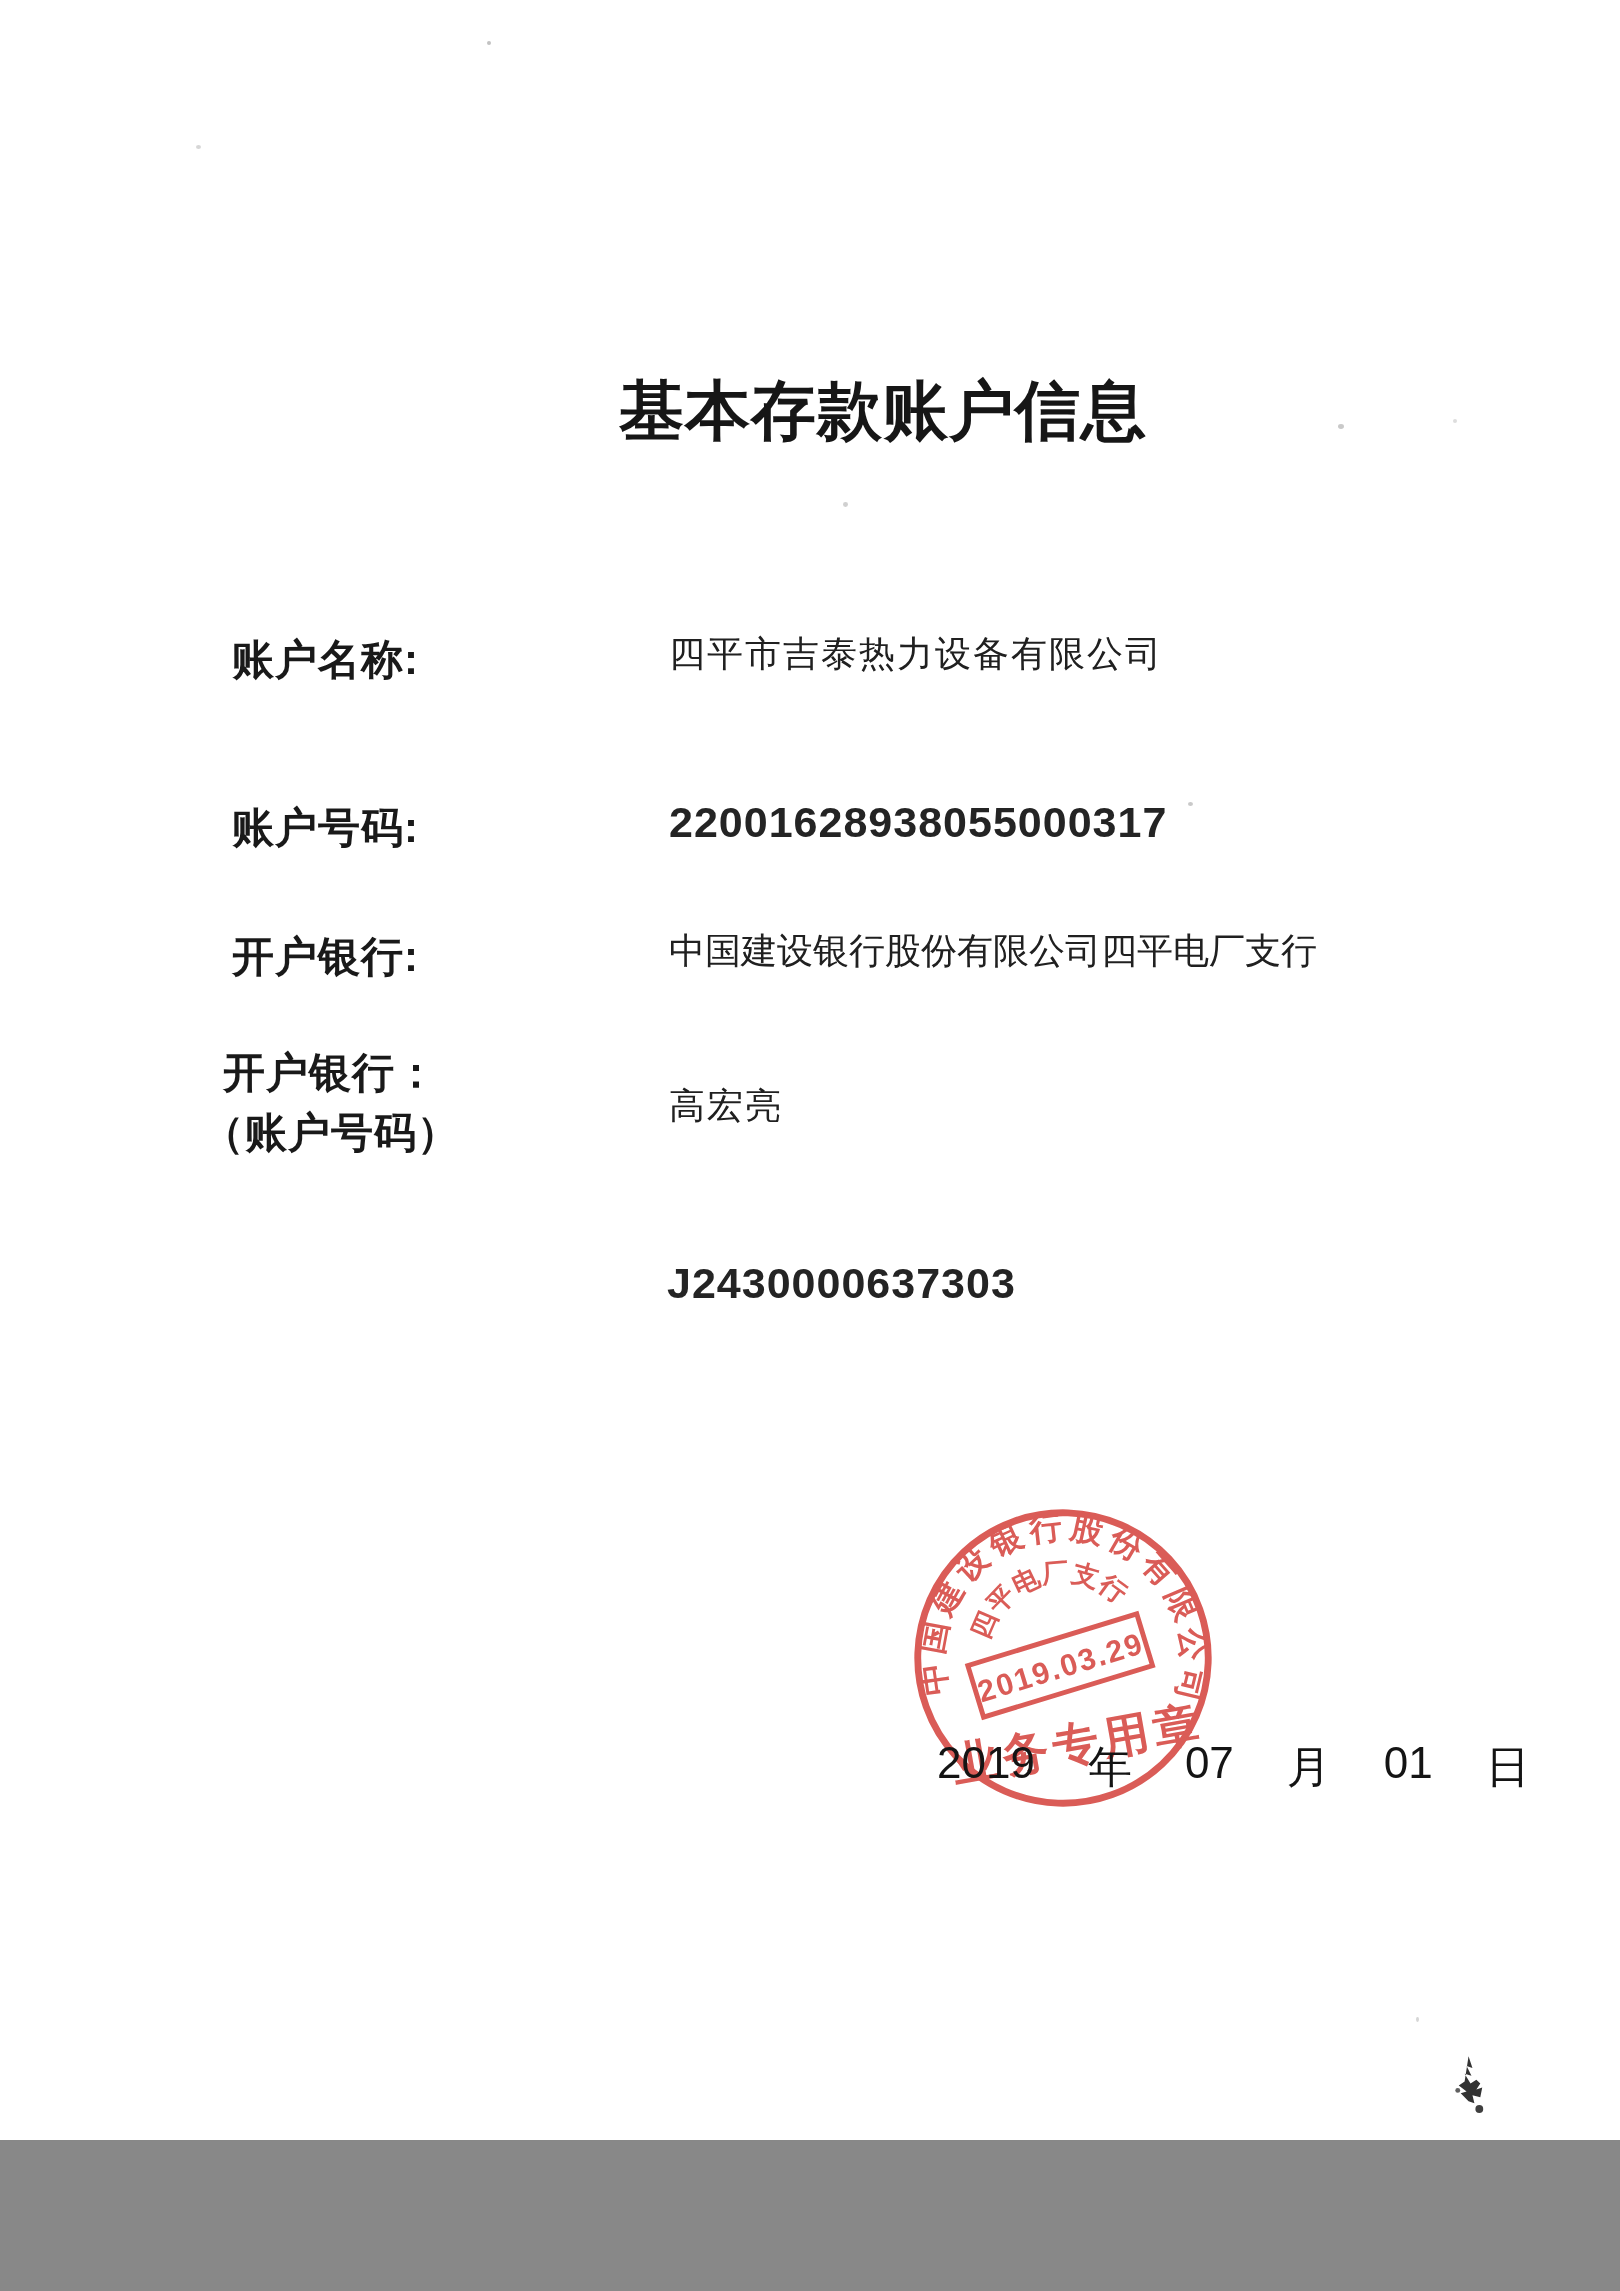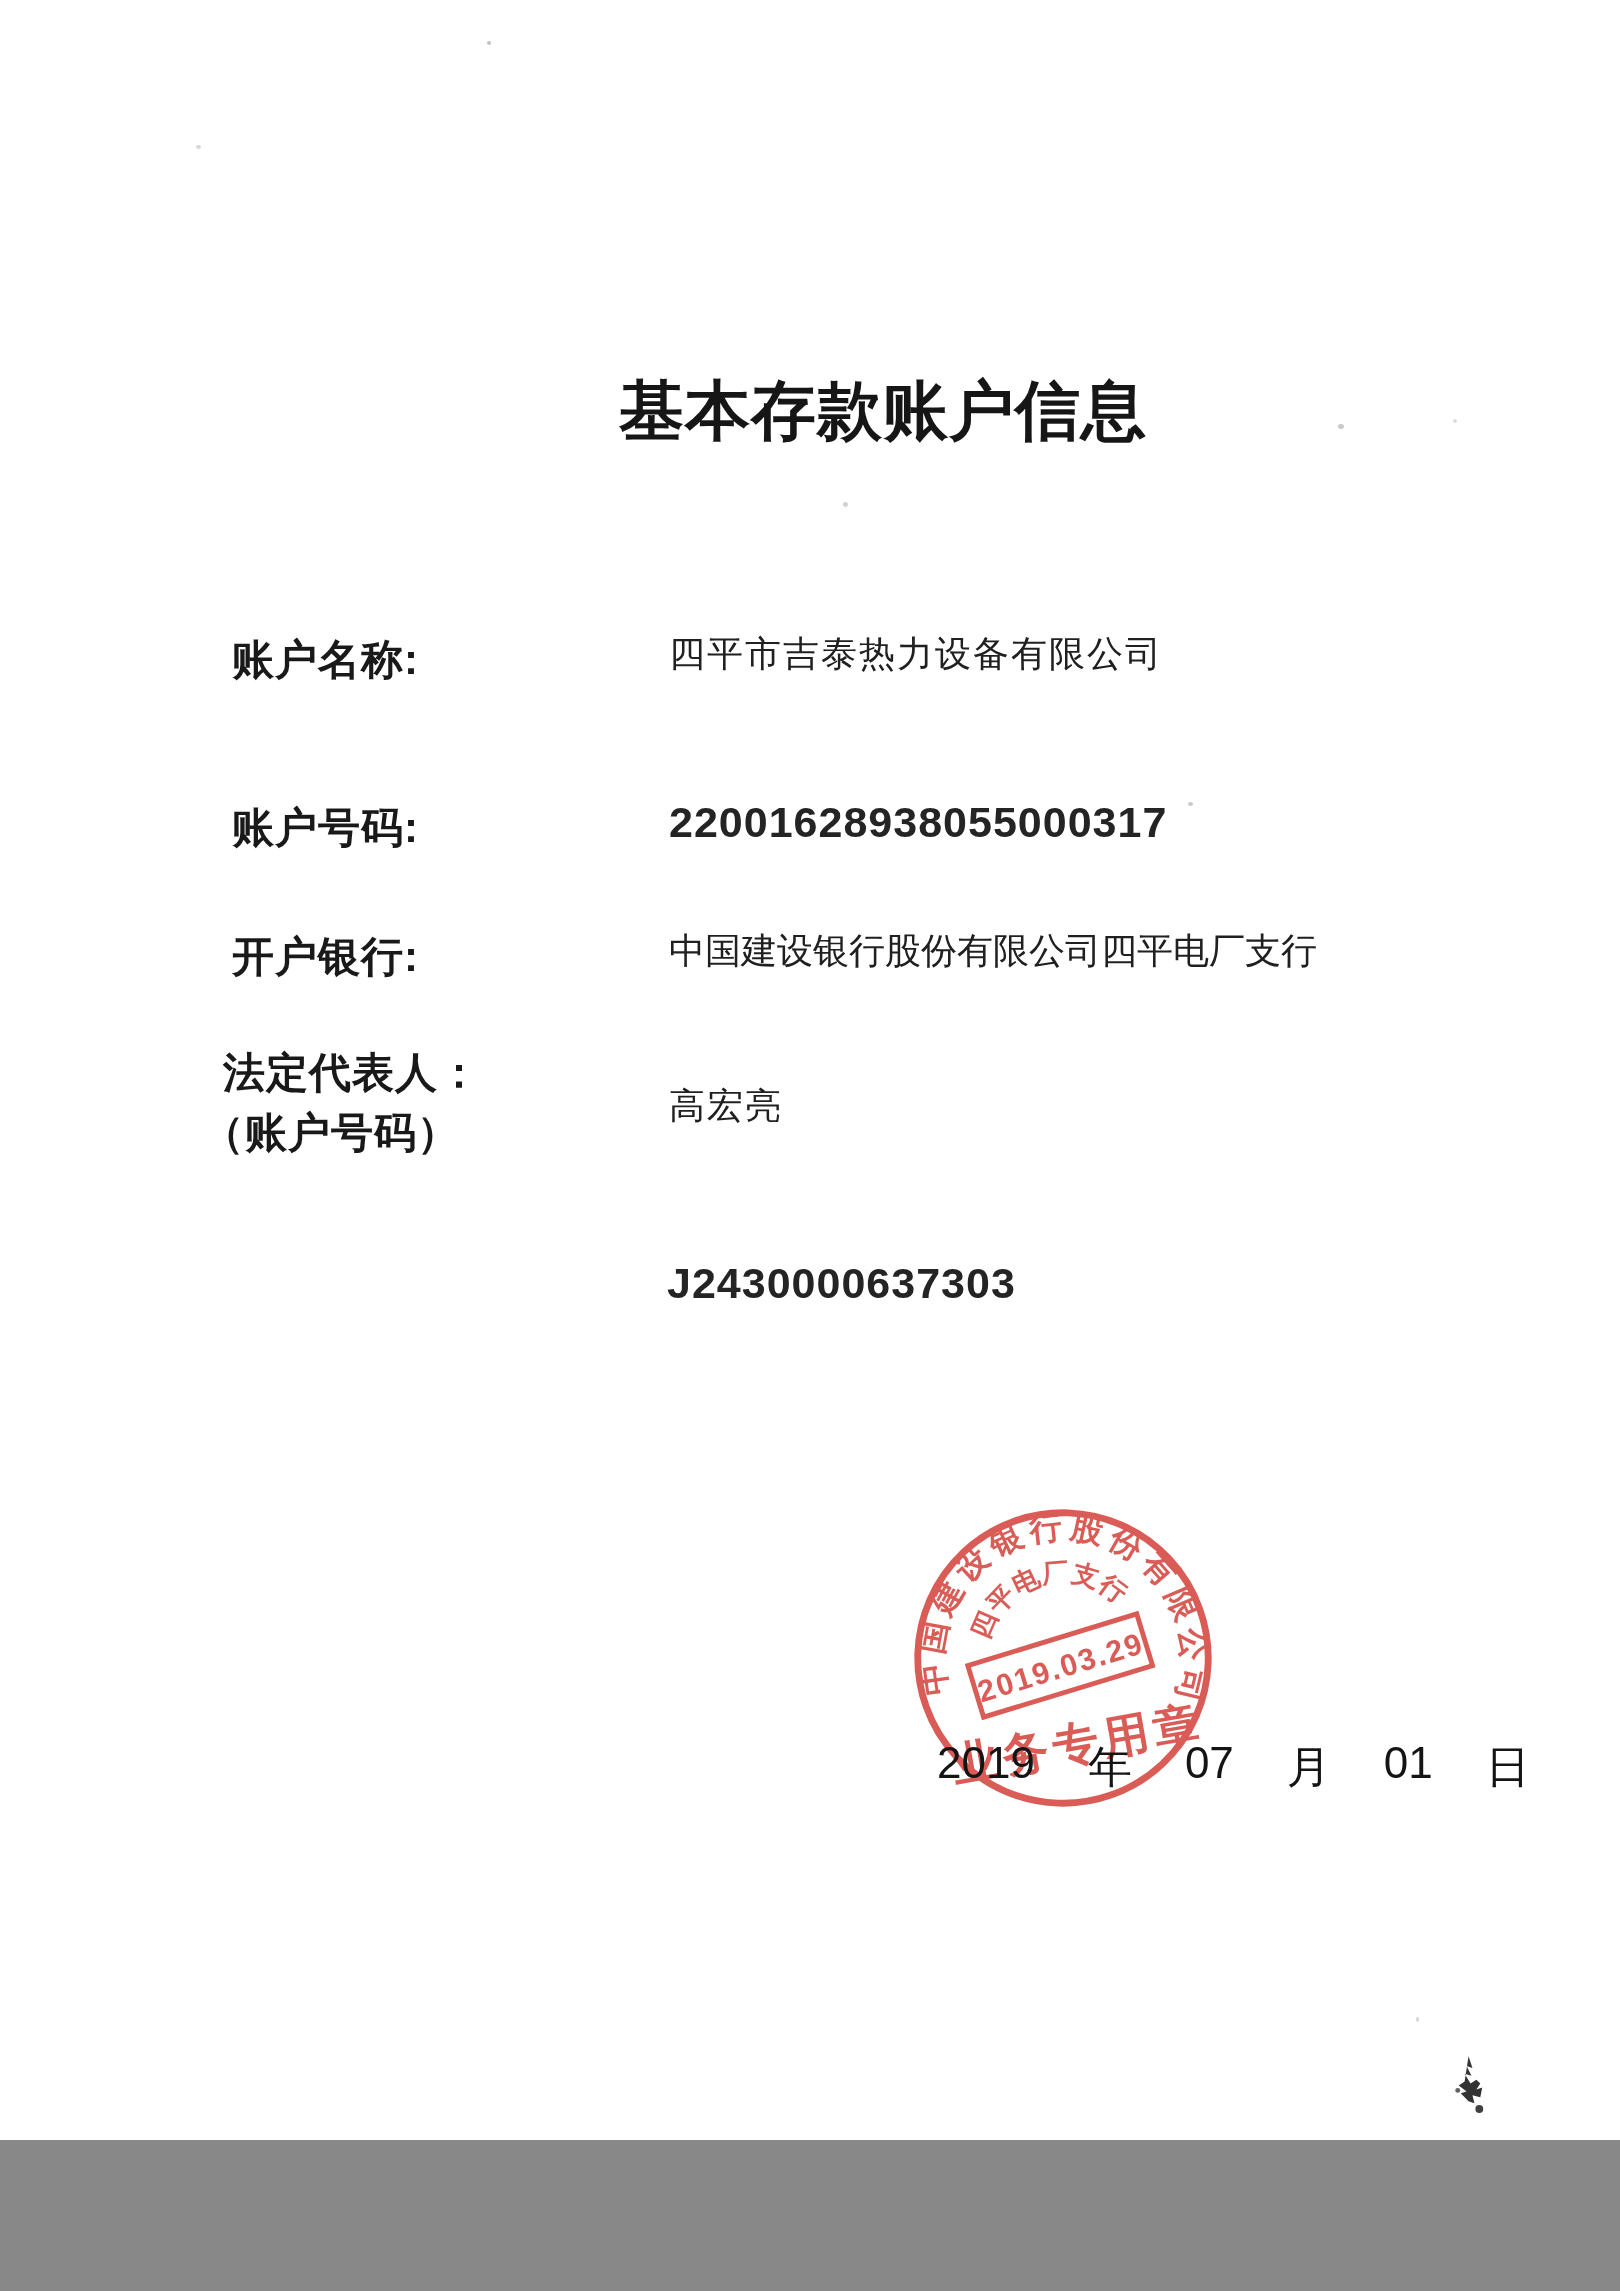--- a/index.html
+++ b/index.html
@@ -55,21 +55,21 @@
 
   <div class="field-label" style="left:232px;top:632px">账户名称:</div>
   <div class="field-value" style="top:630px">四平市吉泰热力设备有限公司</div>
 
   <div class="field-label" style="left:232px;top:800px">账户号码:</div>
   <div class="field-value num" style="top:798px">22001628938055000317</div>
 
   <div class="field-label" style="left:232px;top:929px">开户银行:</div>
   <div class="field-value" style="top:927px;letter-spacing:0">中国建设银行股份有限公司四平电厂支行</div>
 
-  <div class="field-label" style="left:223px;top:1045px">法定代表人：</div>
+  <div class="field-label" style="left:223px;top:1045px">开户银行：</div>
   <div class="field-label" style="left:202px;top:1105px">（账户号码）</div>
   <div class="field-value" style="top:1082px">高宏亮</div>
 
   <div class="field-value num" style="left:667px;top:1259px">J2430000637303</div>
 
   <svg class="stamp" viewBox="0 0 322 322">
     <circle cx="161" cy="161" r="148" fill="none" stroke="#d5453f" stroke-width="7"></circle>
     <path id="stampOuterArc" d="M 46.4 202.7 A 122 122 0 1 1 275.6 202.7" fill="none"></path>
     <text font-size="33" letter-spacing="6" font-weight="600">
       <textPath href="#stampOuterArc" startOffset="2">中国建设银行股份有限公司</textPath>

